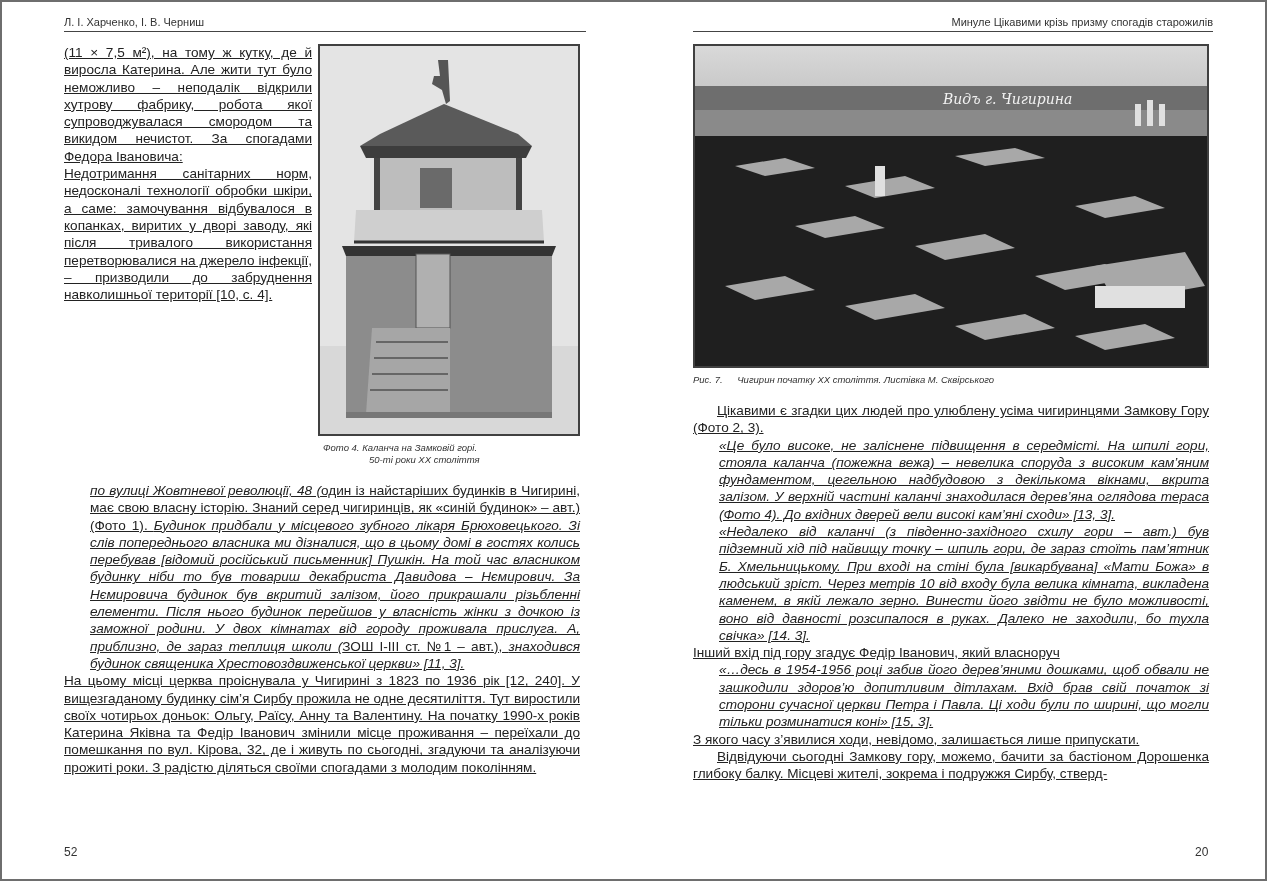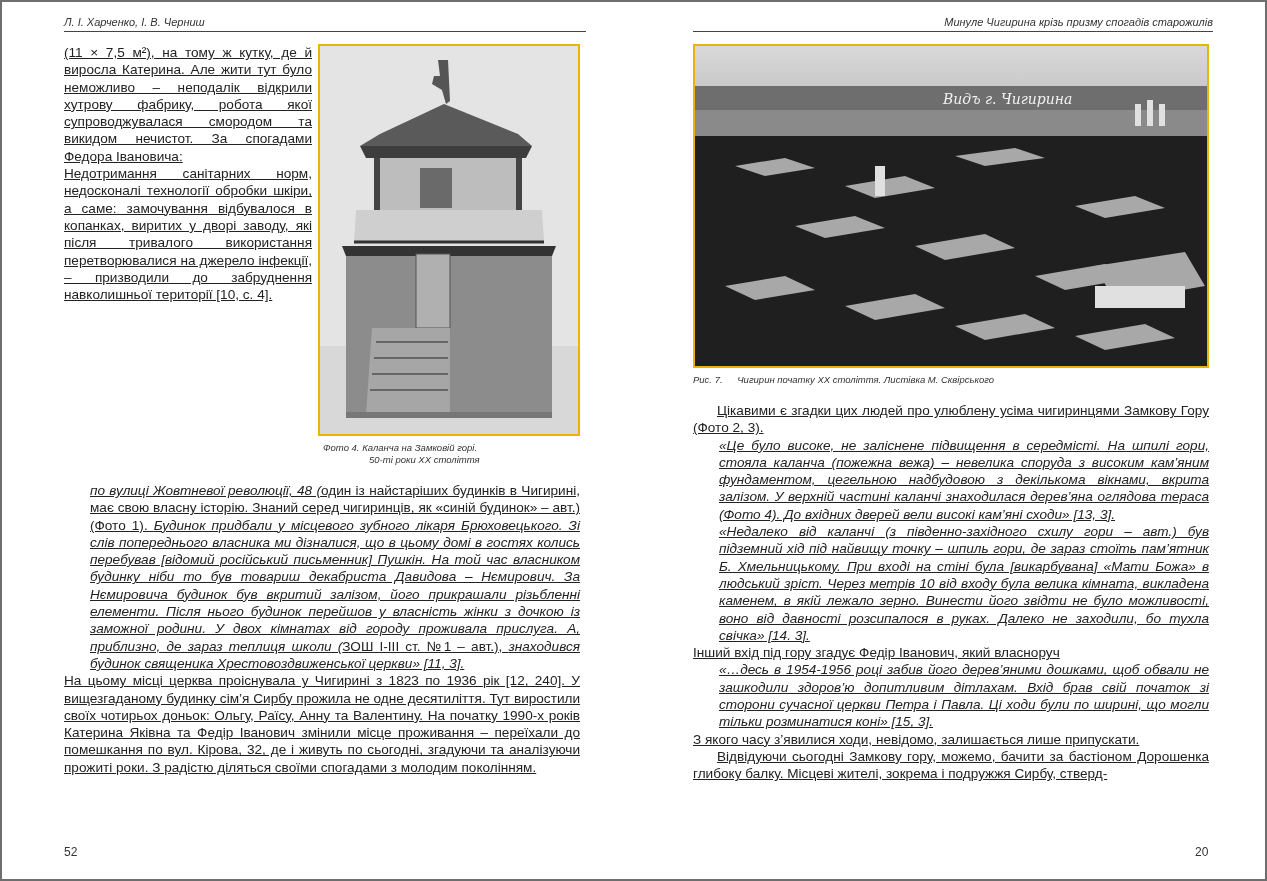--- a/index.html
+++ b/index.html
@@ -6,33 +6,33 @@
   body { width: 1267px; height: 881px; overflow: hidden; background: #ffffff; }
   .spread {
     position: relative; width: 1263px; height: 877px;
     border: 2px solid #6e6e6e; background: #fff;
     font-family: "Liberation Sans", sans-serif; color: #222;
   }
   .page { position: absolute; top: 0; height: 877px; }
   .page.left { left: 0; width: 633px; }
   .page.right { left: 633px; width: 630px; }
   .running-head {
-    position: absolute; top: 14px; font-size: 11px; font-style: italic; color: #333;
+    position: absolute; top: 14px; font-size: 11px; color: #333;
     padding-bottom: 3px; border-bottom: 1.5px solid #444;
   }
   .left .running-head { left: 62px; width: 522px; text-align: left; }
   .right .running-head { left: 58px; width: 520px; text-align: right; }
   .text { position: absolute; font-size: 13.6px; line-height: 17.3px; text-align: justify; }
   .text p { margin: 0; text-decoration: underline; }
   .indent { text-indent: 24px; }
   .quote { padding-left: 26px; font-style: italic; }
   .it { font-style: italic; }
   .up { font-style: normal; }
   .photo {
-    position: absolute; border: 2px solid #eab308; box-sizing: border-box; overflow: hidden;
+    position: absolute; border: 2px solid #404040; box-sizing: border-box; overflow: hidden;
   }
   .caption { position: absolute; font-size: 9.5px; font-style: italic; color: #333; line-height: 12px; }
   .page-num { position: absolute; top: 843px; font-size: 12px; color: #333; }
 </style>
 </head>
 <body>
 
 <div class="spread">
 
   <div class="page left">
@@ -81,21 +81,21 @@
 
     <div class="text" style="left:62px; top:480px; width:516px;">
       <p class="quote" style="padding-left:26px;"><span class="it">по вулиці Жовтневої революції, 48 (</span><span class="up">один із найстаріших будинків в Чигирині, має свою власну історію. Знаний серед чигиринців, як «синій будинок» – авт.) (Фото 1). </span><span class="it">Будинок придбали у місцевого зубного лікаря Брюховецького. Зі слів попереднього власника ми дізналися, що в цьому домі в гостях колись перебував [відомий російський письменник] Пушкін. На той час власником будинку ніби то був товариш декабриста Давидова – Нємирович. За Нємировича будинок був вкритий залізом, його прикрашали різьбленні елементи. Після нього будинок перейшов у власність жінки з дочкою із заможної родини. У двох кімнатах від городу проживала прислуга. А, приблизно, де зараз теплиця школи (</span><span class="up">ЗОШ І-ІІІ ст. №1 – авт.), </span><span class="it">знаходився будинок священика Хрестовоздвиженської церкви» [11, 3].</span></p>
       <p>На цьому місці церква проіснувала у Чигирині з 1823 по 1936 рік [12, 240]. У вищезгаданому будинку сім’я Сирбу прожила не одне десятиліття. Тут виростили своїх чотирьох доньок: Ольгу, Раїсу, Анну та Валентину. На початку 1990-х років Катерина Яківна та Федір Іванович змінили місце проживання – переїхали до помешкання по вул. Кірова, 32, де і живуть по сьогодні, згадуючи та аналізуючи прожиті роки. З радістю діляться своїми спогадами  з молодим поколінням.</p>
     </div>
 
     <div class="page-num" style="left:62px;">52</div>
   </div>
 
   <div class="page right">
-    <div class="running-head">Минуле Чигирина крізь призму спогадів старожилів</div>
+    <div class="running-head">Минуле Цікавими крізь призму спогадів старожилів</div>
 
     <div class="photo" style="left:58px; top:42px; width:516px; height:324px;">
       <svg width="512" height="320" viewBox="0 0 512 320">
         <defs>
           <linearGradient id="sky" x1="0" y1="0" x2="0" y2="1">
             <stop offset="0" stop-color="#d9d9d9"></stop>
               <stop offset="1" stop-color="#c8c8c8"></stop>
           </linearGradient>
         </defs>
         <rect width="512" height="320" fill="#1f1f1f"></rect>

